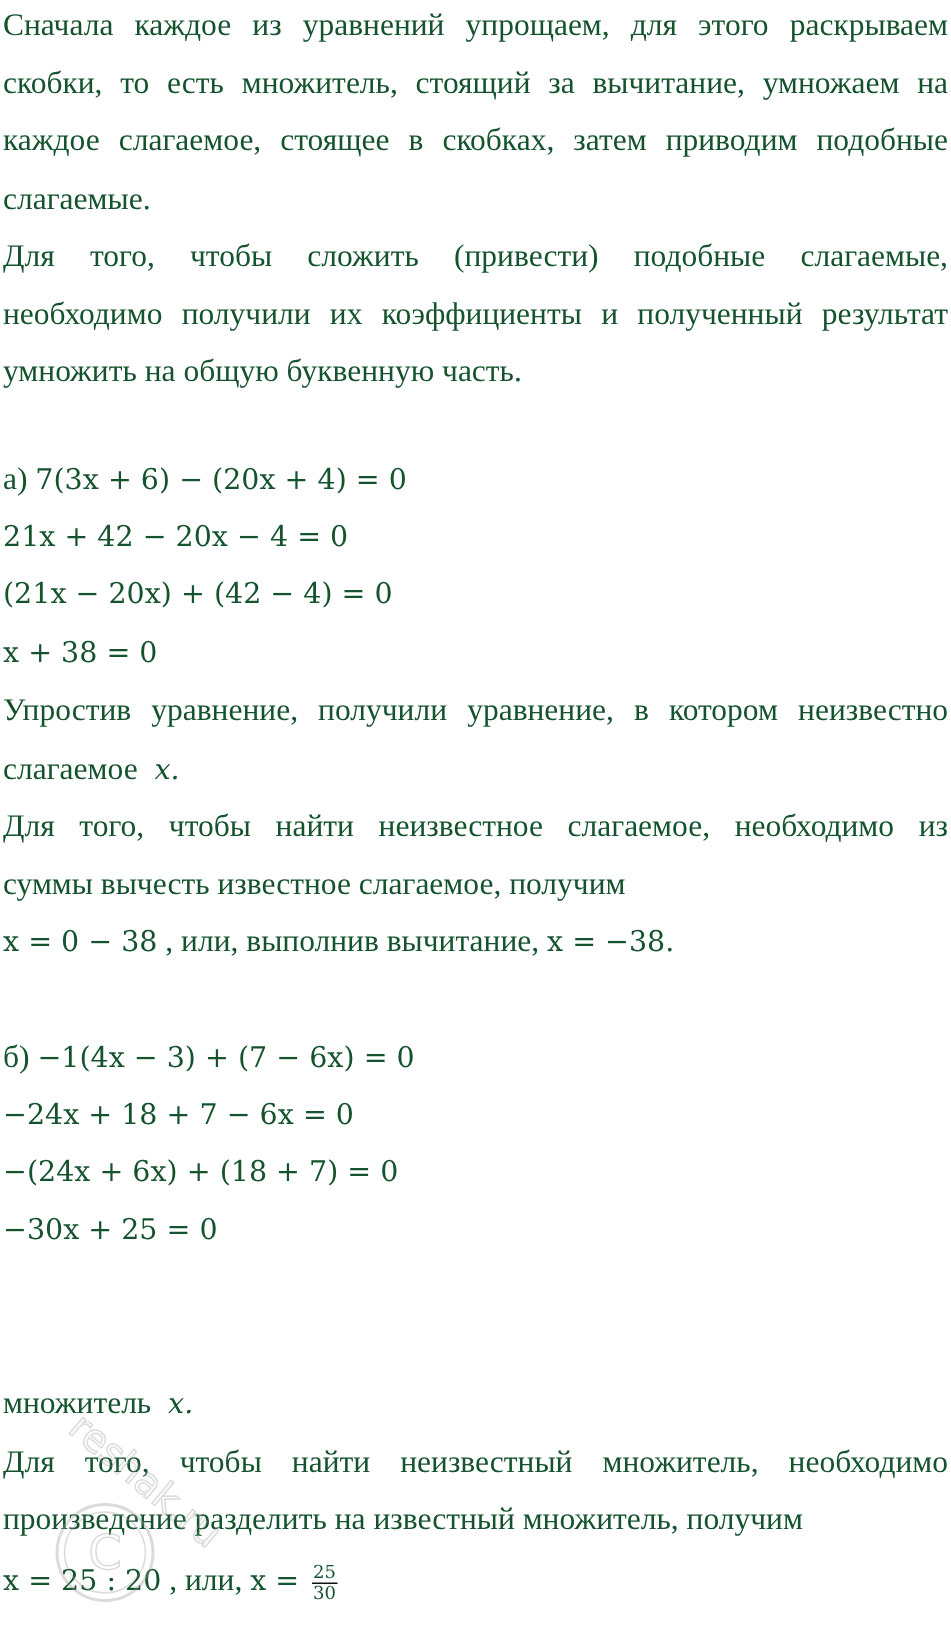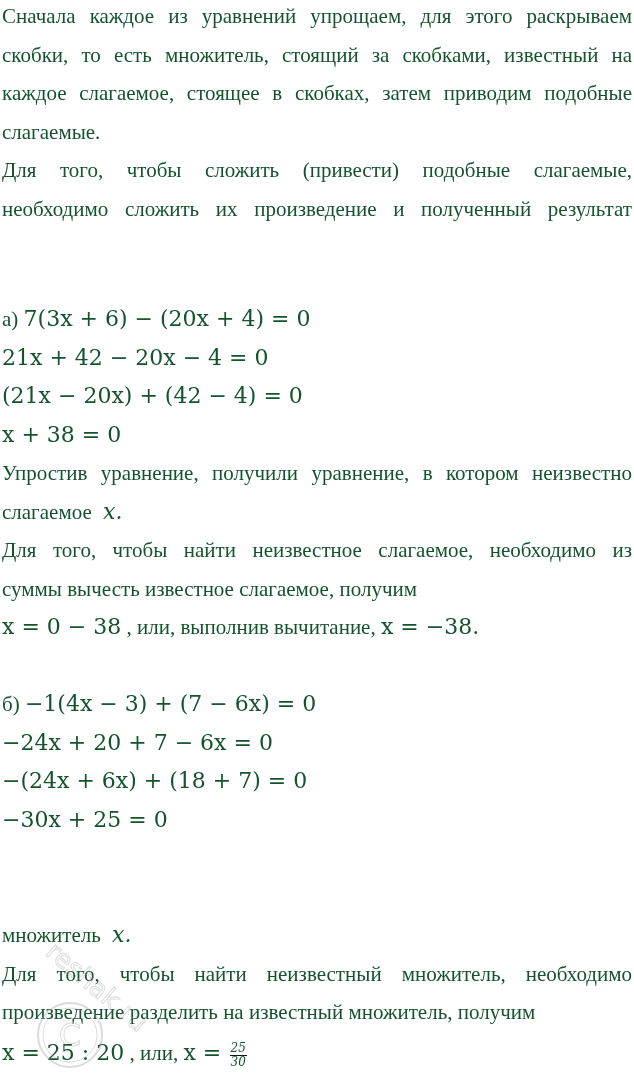--- a/index.html
+++ b/index.html
@@ -4,42 +4,43 @@
 <style>
   html, body { margin: 0; padding: 0; background: #ffffff; }
   body { width: 634px; height: 1084px; position: relative; overflow: hidden; }
   .page { position: absolute; left: 0; top: 0; width: 634px; height: 1084px; }
   .line {
     position: absolute; left: 2px; width: 630px;
     font-family: "Liberation Serif", serif; font-size: 21px; color: #14532d;
     white-space: nowrap; line-height: 24px;
   }
   .just { text-align: justify; text-align-last: justify; }
-  .math { font-family: "DejaVu Serif", serif; font-size: 22px; }
+  .math { font-family: "DejaVu Serif", serif; font-size: 19px; }
   .math i { font-style: italic; }
   .frac { display: inline-block; vertical-align: middle; text-align: center; font-size: 12px; line-height: 13px; margin-left: 3px; }
-  .frac span { display: block; font-style: italic; }
+  .frac span { display: block; }
   .frac .num { border-bottom: 1px solid #111; padding: 0 1px; }
   .watermark {
     position: absolute; left: 15px; top: 940px; width: 150px; height: 150px;
     pointer-events: none; opacity: 0.35;
   }
 </style>
 </head>
 <body>
 
 <div class="page">
 
   <div class="line just" style="top:4px">Сначала каждое из уравнений упрощаем, для этого раскрываем</div>
-  <div class="line just" style="top:43px">скобки, то есть множитель, стоящий за скобками, известный на</div>
+  <div class="line just" style="top:43px">скобки, то есть множитель, стоящий за вычитание, умножаем на</div>
   <div class="line just" style="top:81px">каждое слагаемое, стоящее в скобках, затем приводим подобные</div>
   <div class="line" style="top:120px">слагаемые.</div>
 
   <div class="line just" style="top:158px">Для того, чтобы сложить (привести) подобные слагаемые,</div>
-  <div class="line just" style="top:197px">необходимо сложить их произведение и полученный результат</div>
+  <div class="line just" style="top:197px">необходимо получили их коэффициенты и полученный результат</div>
+  <div class="line" style="top:235px">умножить на общую буквенную часть.</div>
 
   <div class="line" style="top:307px">
     <span>а)</span>
     <span class="math">7(3x + 6) − (20x + 4) = 0</span>
   </div>
   <div class="line math" style="top:346px">21x + 42 − 20x − 4 = 0</div>
   <div class="line math" style="top:384px">(21x − 20x) + (42 − 4) = 0</div>
   <div class="line math" style="top:423px">x + 38 = 0</div>
 
   <div class="line just" style="top:461px">Упростив уравнение, получили уравнение, в котором неизвестно</div>
@@ -50,21 +51,21 @@
   <div class="line" style="top:577px">суммы вычесть известное слагаемое, получим</div>
   <div class="line just" style="top:538px">Для того, чтобы найти неизвестное слагаемое, необходимо из</div>
   <div class="line" style="top:615px">
     <span class="math">x = 0 − 38</span><span> , или, выполнив вычитание, </span><span class="math">x = −38.</span>
   </div>
 
   <div class="line" style="top:692px">
     <span>б)</span>
     <span class="math">−1(4x − 3) + (7 − 6x) = 0</span>
   </div>
-  <div class="line math" style="top:731px">−24x + 20 + 7 − 6x = 0</div>
+  <div class="line math" style="top:731px">−24x + 18 + 7 − 6x = 0</div>
   <div class="line math" style="top:769px">−(24x + 6x) + (18 + 7) = 0</div>
   <div class="line math" style="top:808px">−30x + 25 = 0</div>
 
   <div class="line" style="top:923px">
     <span>множитель</span>
     <span class="math" style="margin-left:6px"><i>x.</i></span>
   </div>
   <div class="line just" style="top:962px">Для того, чтобы найти неизвестный множитель, необходимо</div>
   <div class="line" style="top:1000px">произведение разделить на известный множитель, получим</div>
   <div class="line" style="top:1041px">

